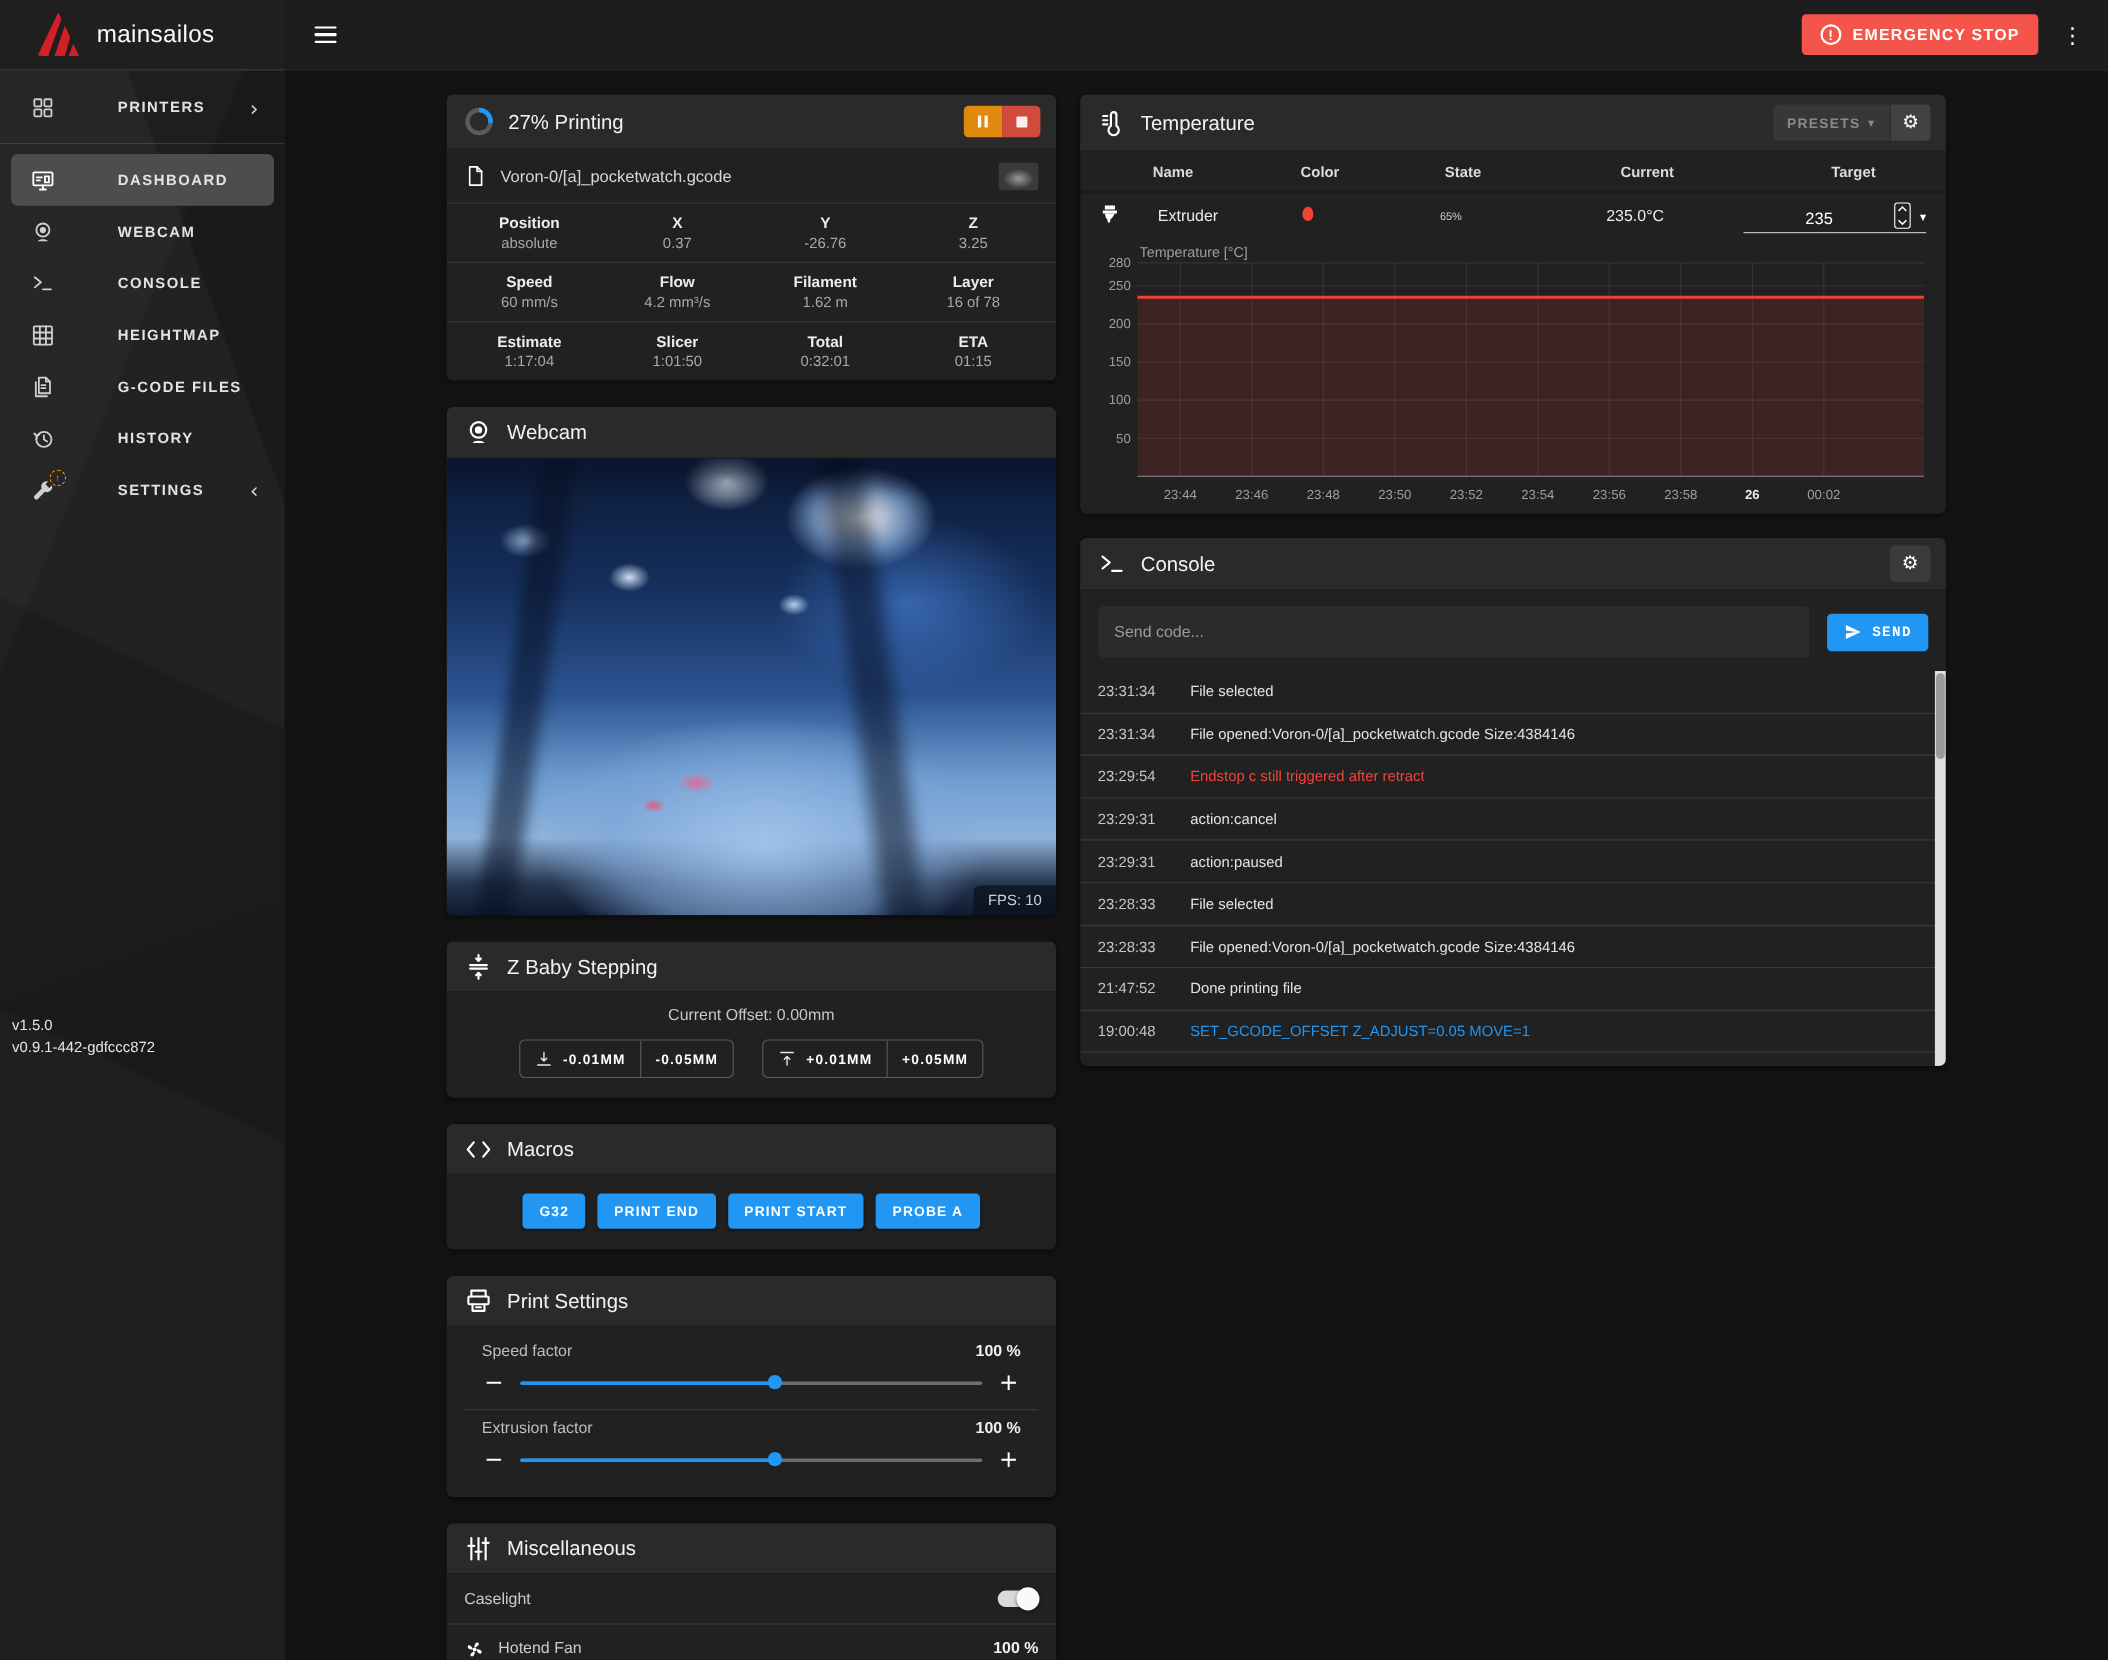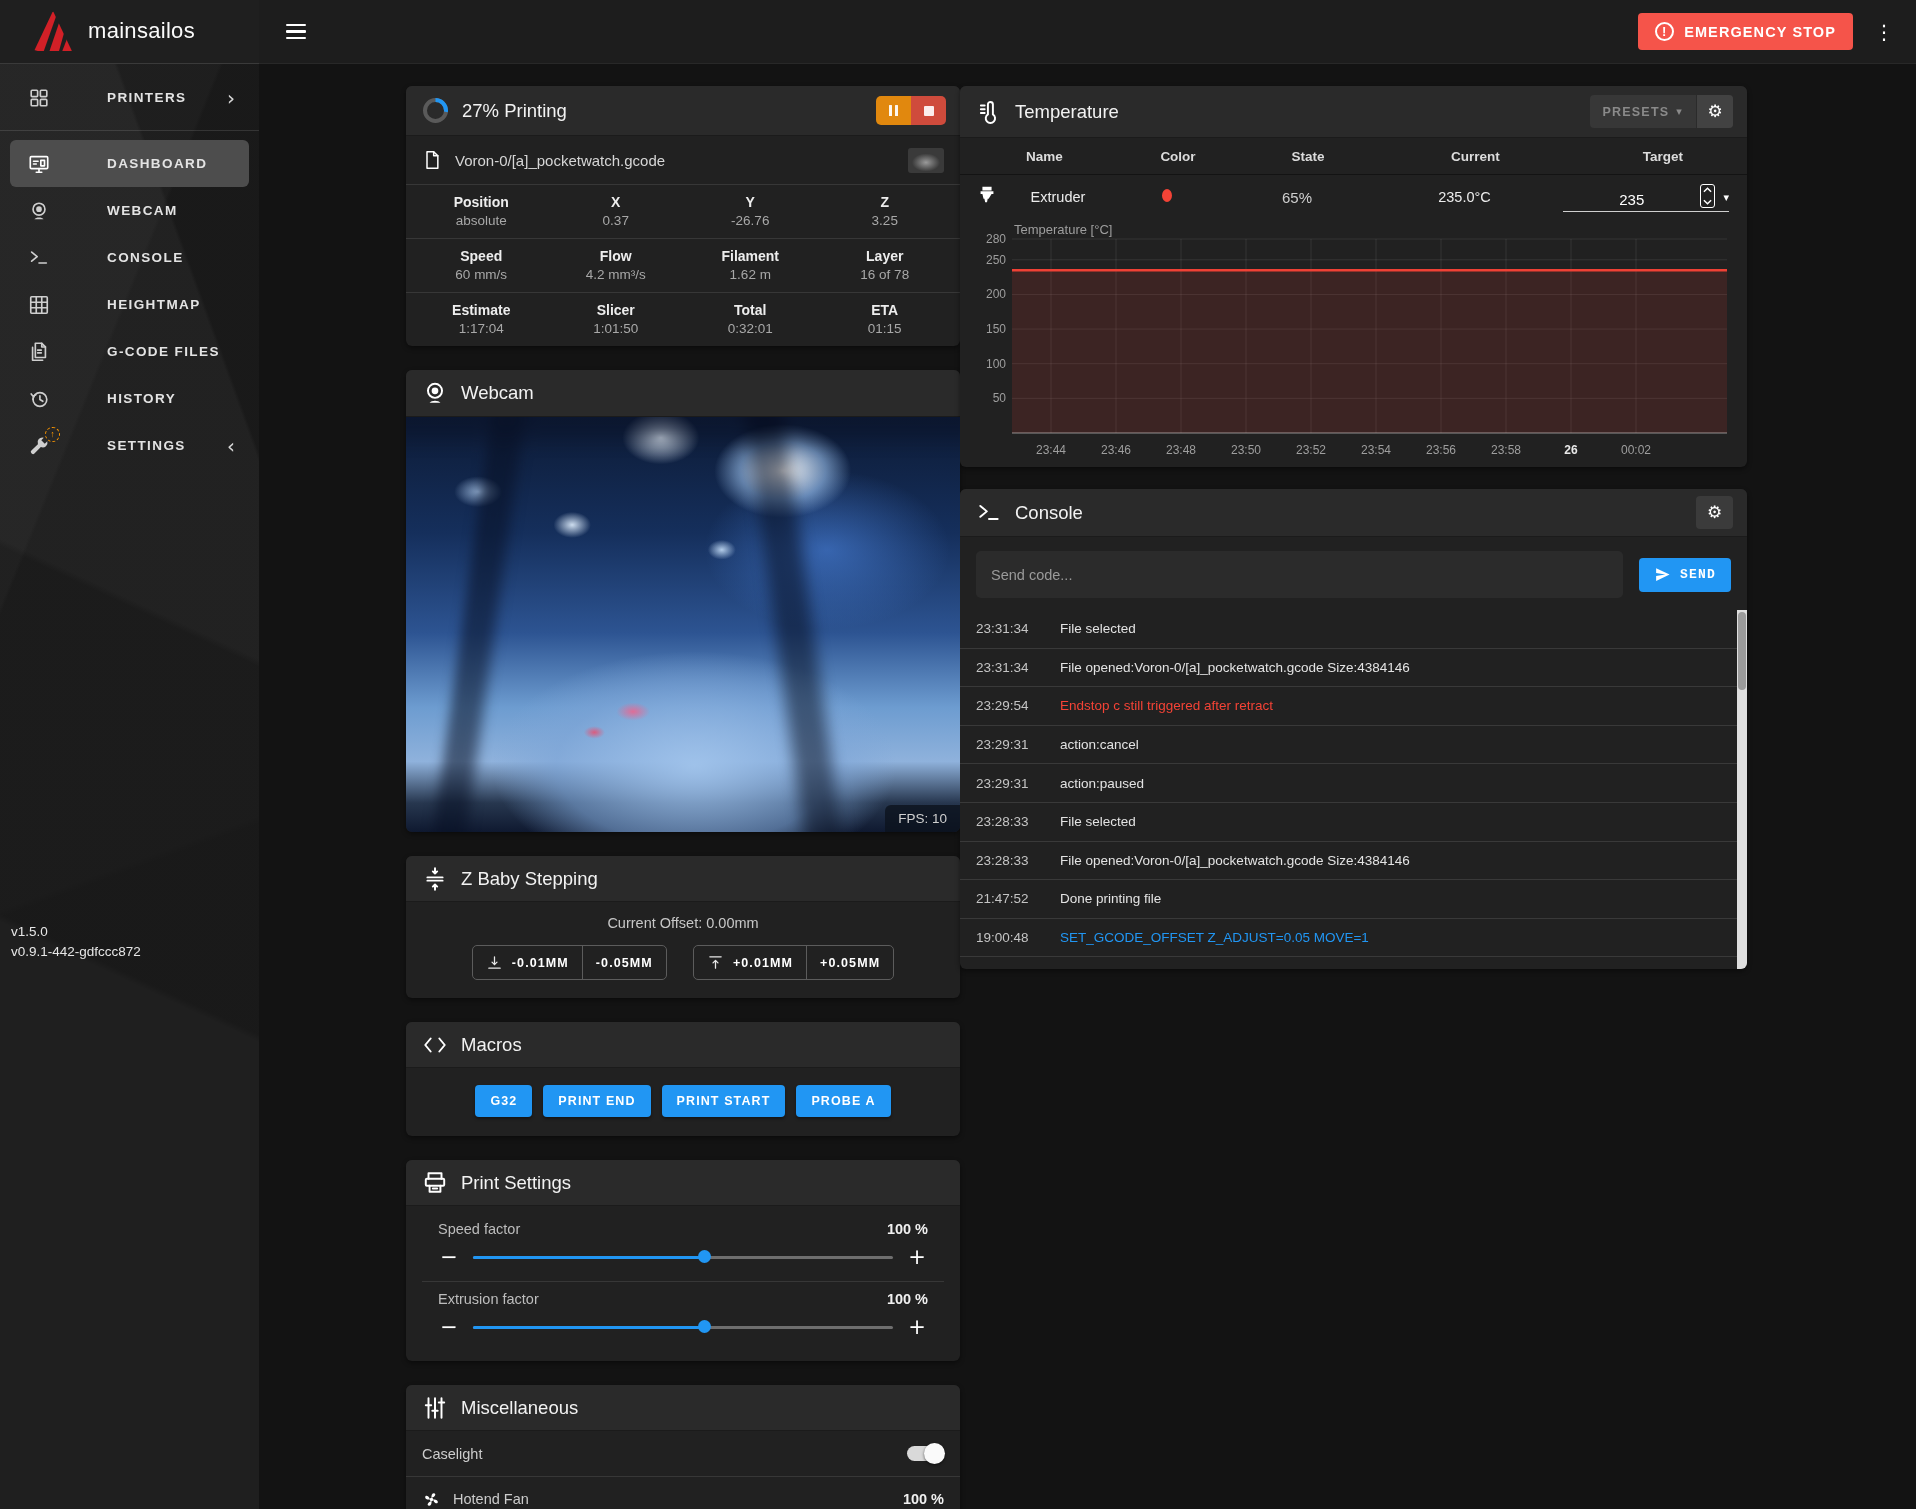--- a/index.html
+++ b/index.html
@@ -41,21 +41,21 @@
   .nav-item.active .nav-icon { color:#fff; }
   .nav-label { margin-left:20px; font-size:13.5px; font-weight:bold; letter-spacing:1.4px; color:#e3e3e3; }
   .nav-chevron { margin-left:auto; color:#d6d6d6; font-size:20px; font-family:"DejaVu Sans",sans-serif; line-height:1; padding-right:4px; }
   .nav-divider { height:1px; background:rgba(255,255,255,0.12); margin:9px 0; }
   .update-badge { position:absolute; top:-7px; right:-9px; width:15px; height:15px; border:1.6px dashed #ff9800;
     border-radius:50%; color:#ff9800; font-size:9px; display:flex; align-items:center; justify-content:center; font-weight:bold; }
   .version-block { position:absolute; left:11px; top:858px; font-size:13.5px; color:#e6e6e6; line-height:1.45; }
 
   
   .content { position:absolute; left:259px; top:64px; right:0; bottom:0; padding:22px 147px 0 147px;
-    display:flex; align-items:flex-start; }
+    display:flex; gap:22px; align-items:flex-start; }
   .col-left  { width:554px; flex:none; display:flex; flex-direction:column; gap:24px; }
   .col-right { width:787px; flex:none; display:flex; flex-direction:column; gap:22px; }
 
   .card { background:#212121; border-radius:6px; box-shadow:0 2px 5px rgba(0,0,0,0.45); overflow:hidden; }
   .card-header { background:#2a2a2a; height:50px; display:flex; align-items:center; padding:0 14px 0 16px;
     border-bottom:1px solid rgba(0,0,0,0.35); }
   .card-header .hicon { width:26px; height:26px; color:#fff; display:flex; align-items:center; justify-content:center; flex:none; }
   .card-title { margin-left:13px; font-size:18.5px; color:#f2f2f2; }
   .hspacer { flex:1; }
 
@@ -150,21 +150,21 @@
   .gear-glyph { font-family:"DejaVu Sans",sans-serif; font-size:17px; line-height:1; }
   .temp-grid { display:grid; grid-template-columns:44px 1fr 110px 150px 185px 190px; align-items:center; }
   .temp-thead { height:37px; border-bottom:1px solid rgba(0,0,0,0.4); }
   .temp-thead span { font-size:13.5px; font-weight:bold; color:#dcdcdc; text-align:center;padding-left:22px; }
   .temp-thead .c-name { text-align:left; }
   .temp-row { height:44px; }
   .temp-row .cell { text-align:center; }
   .extruder-icon { width:22px; height:22px; color:#fff; margin-left:16px; }
   .t-name { text-align:left; font-size:14.5px; color:#ececec; }
   .color-dot { width:10px; height:13px; border-radius:50%; display:inline-block; }
-  .t-state { font-size:15px; color:#cfcfcf; }
+  .t-state { font-size:10px; color:#cfcfcf; }
   .t-current { font-size:14.5px; color:#ececec; }
   .target-widget { display:flex; align-items:flex-end; margin:0 18px 0 6px; border-bottom:1px solid #cfcfcf;
     padding-bottom:3px; position:relative; height:30px; }
   .target-value { font-size:15px; color:#fff; flex:1; }
   .spinner-box { width:15px; height:24px; border:1.4px solid #fff; border-radius:3px; display:flex;
     flex-direction:column; align-items:center; justify-content:space-between; padding:2px 0; margin-right:8px; }
   .spinner-box svg { width:9px; height:6px; }
   .target-caret { font-family:"DejaVu Sans",sans-serif; color:#fff; font-size:11px; padding-bottom:4px; }
   .chart-wrap { padding:2px 8px 4px 4px; }
   .chart-wrap svg { display:block; }

